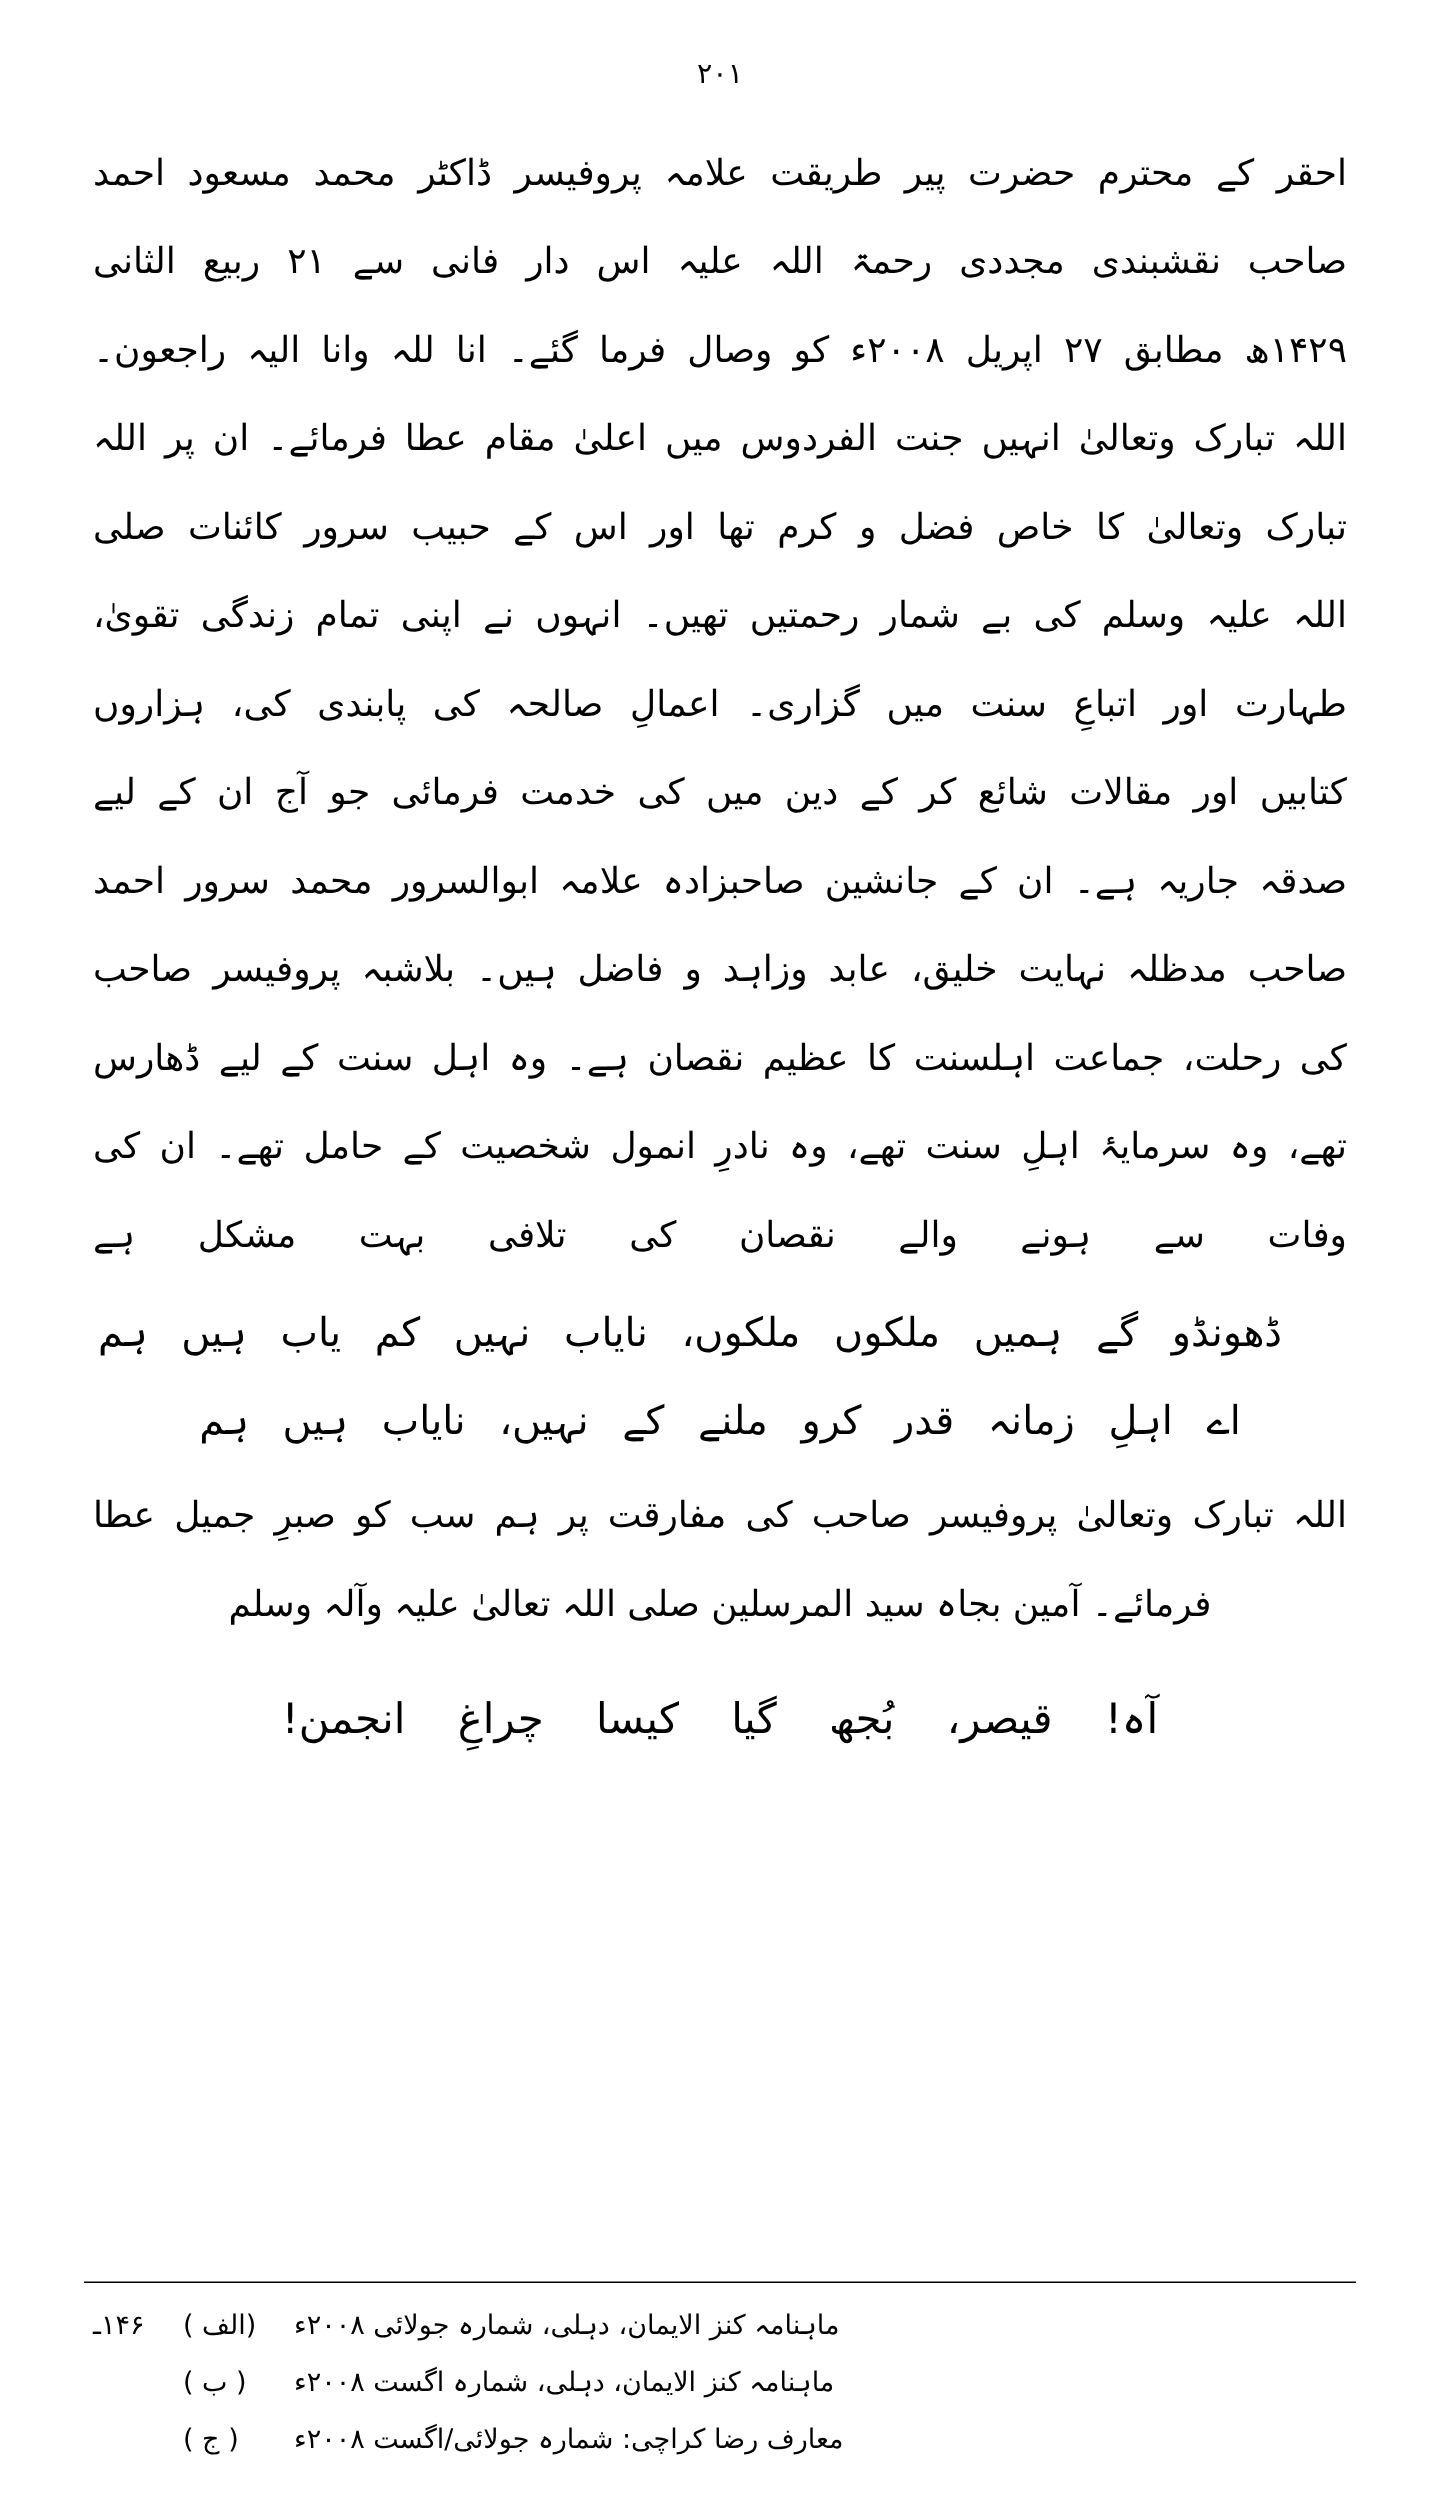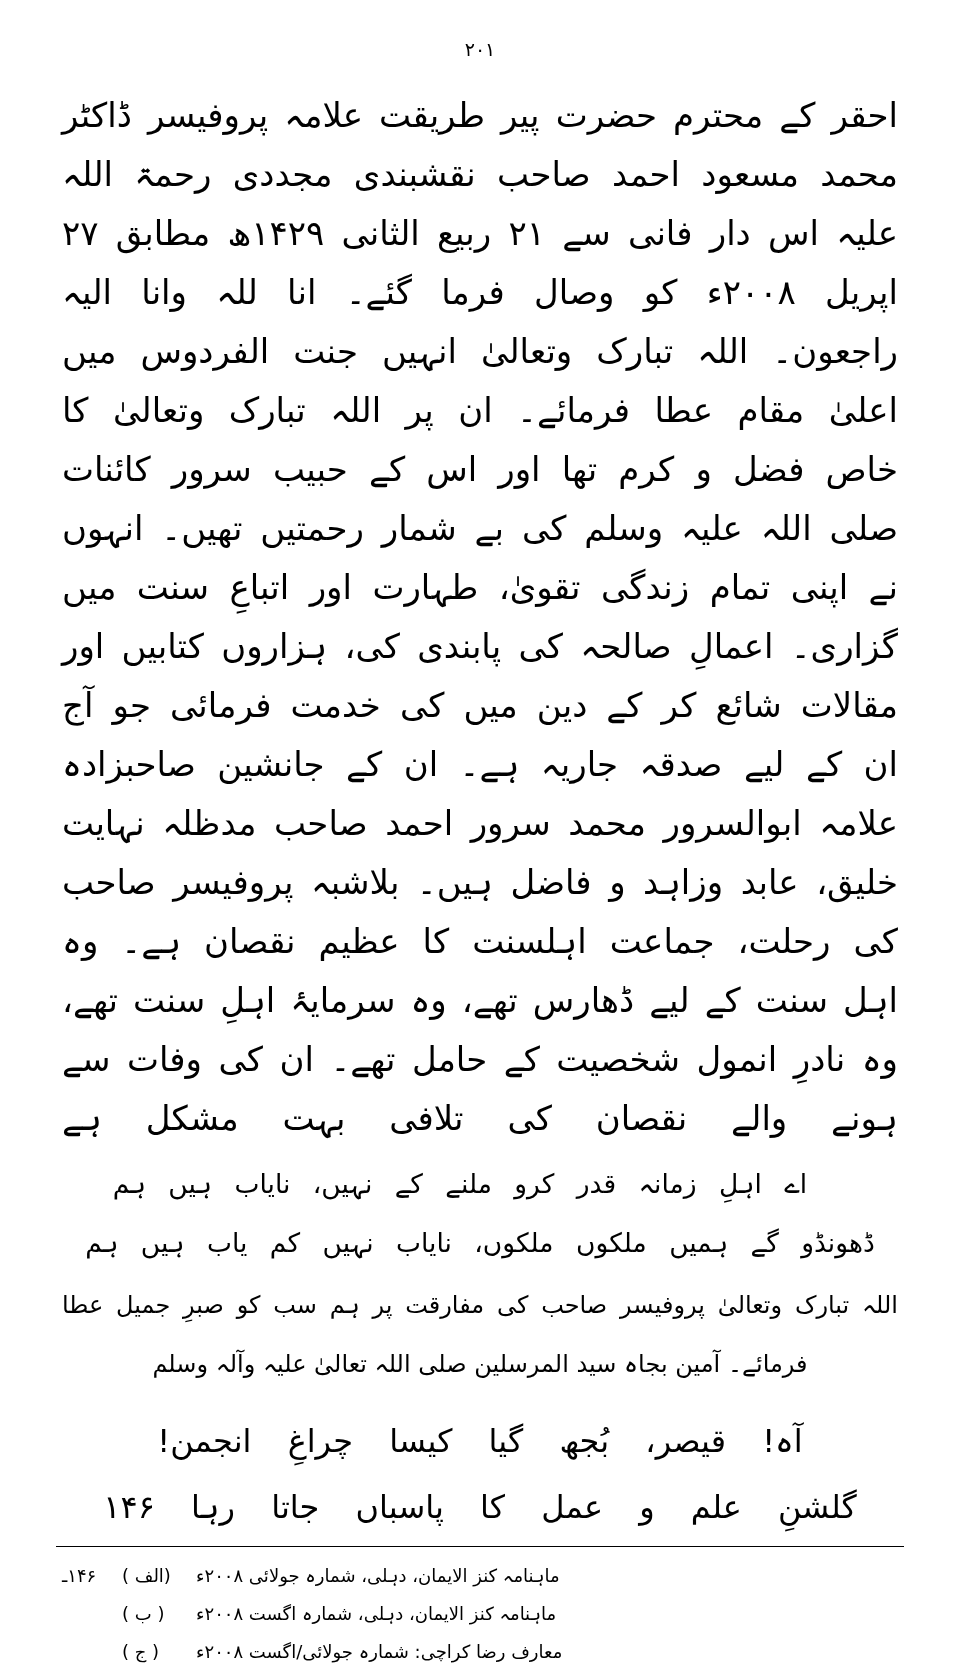--- a/index.html
+++ b/index.html
@@ -29,21 +29,21 @@
     text-align: center;
     font-size: 19px;
     letter-spacing: 1px;
     margin: 8px 0 26px 0;
     direction: rtl;
   }
   .body-text {
     direction: rtl;
     text-align: justify;
     text-align-last: justify;
-    font-size: 34px;
+    font-size: 24px;
     line-height: 59px;
     letter-spacing: 0.5px;
     word-spacing: 4px;
     padding: 0 6px;
   }
   .body-text p {
     margin: 0 0 0 0;
   }
   .couplet {
     direction: rtl;
@@ -64,21 +64,21 @@
     text-align: justify;
     text-align-last: center;
     font-size: 24px;
     line-height: 59px;
     margin-top: 4px;
     padding: 0 6px;
   }
   .final-couplet {
     direction: rtl;
     text-align: center;
-    font-size: 32px;
+    font-size: 28px;
     line-height: 66px;
     word-spacing: 26px;
     margin-top: 14px;
   }
   .final-couplet .hemistich {
     display: block;
   }
   .spacer {
     flex: 1 1 auto;
     min-height: 6px;
@@ -121,29 +121,28 @@
 
 <div class="page">
 
   <div class="page-number">۲۰۱</div>
 
   <div class="body-text">
     <p>احقر کے محترم حضرت پیر طریقت علامہ پروفیسر ڈاکٹر محمد مسعود احمد صاحب نقشبندی مجددی رحمۃ اللہ علیہ اس دار فانی سے ۲۱ ربیع الثانی ۱۴۲۹ھ مطابق ۲۷ اپریل ۲۰۰۸ء کو وصال فرما گئے۔ انا للہ وانا الیہ راجعون۔ اللہ تبارک وتعالیٰ انہیں جنت الفردوس میں اعلیٰ مقام عطا فرمائے۔ ان پر اللہ تبارک وتعالیٰ کا خاص فضل و کرم تھا اور اس کے حبیب سرور کائنات صلی اللہ علیہ وسلم کی بے شمار رحمتیں تھیں۔ انہوں نے اپنی تمام زندگی تقویٰ، طہارت اور اتباعِ سنت میں گزاری۔ اعمالِ صالحہ کی پابندی کی، ہزاروں کتابیں اور مقالات شائع کر کے دین میں کی خدمت فرمائی جو آج ان کے لیے صدقہ جاریہ ہے۔ ان کے جانشین صاحبزادہ علامہ ابوالسرور محمد سرور احمد صاحب مدظلہ نہایت خلیق، عابد وزاہد و فاضل ہیں۔ بلاشبہ پروفیسر صاحب کی رحلت، جماعت اہلسنت کا عظیم نقصان ہے۔ وہ اہل سنت کے لیے ڈھارس تھے، وہ سرمایۂ اہلِ سنت تھے، وہ نادرِ انمول شخصیت کے حامل تھے۔ ان کی وفات سے ہونے والے نقصان کی تلافی بہت مشکل ہے</p>
   </div>
 
   <div class="couplet indented">
+    <span class="hemistich">ڈھونڈو گے ہمیں ملکوں ملکوں، نایاب نہیں کم یاب ہیں ہم</span>
     <span class="hemistich">اے اہلِ زمانہ قدر کرو ملنے کے نہیں، نایاب ہیں ہم</span>
-    <span class="hemistich">ڈھونڈو گے ہمیں ملکوں ملکوں، نایاب نہیں کم یاب ہیں ہم</span>
   </div>
 
   <div class="dua">اللہ تبارک وتعالیٰ پروفیسر صاحب کی مفارقت پر ہم سب کو صبرِ جمیل عطا فرمائے۔ آمین بجاہ سید المرسلین صلی اللہ تعالیٰ علیہ وآلہ وسلم</div>
 
   <div class="final-couplet">
     <span class="hemistich">آہ! قیصر، بُجھ گیا کیسا چراغِ انجمن!</span>
-    <span class="hemistich">گلشنِ علم و عمل کا پاسباں جاتا رہا ۱۴۶</span>
   </div>
 
   <div class="spacer"></div>
 
   <div class="footnotes">
     <div class="footnote-row">
       <span class="fn-text">ماہنامہ کنز الایمان، دہلی، شمارہ جولائی ۲۰۰۸ء</span>
       <span class="fn-label">(الف )</span>
       <span class="fn-marker">۱۴۶ـ</span>
     </div>

